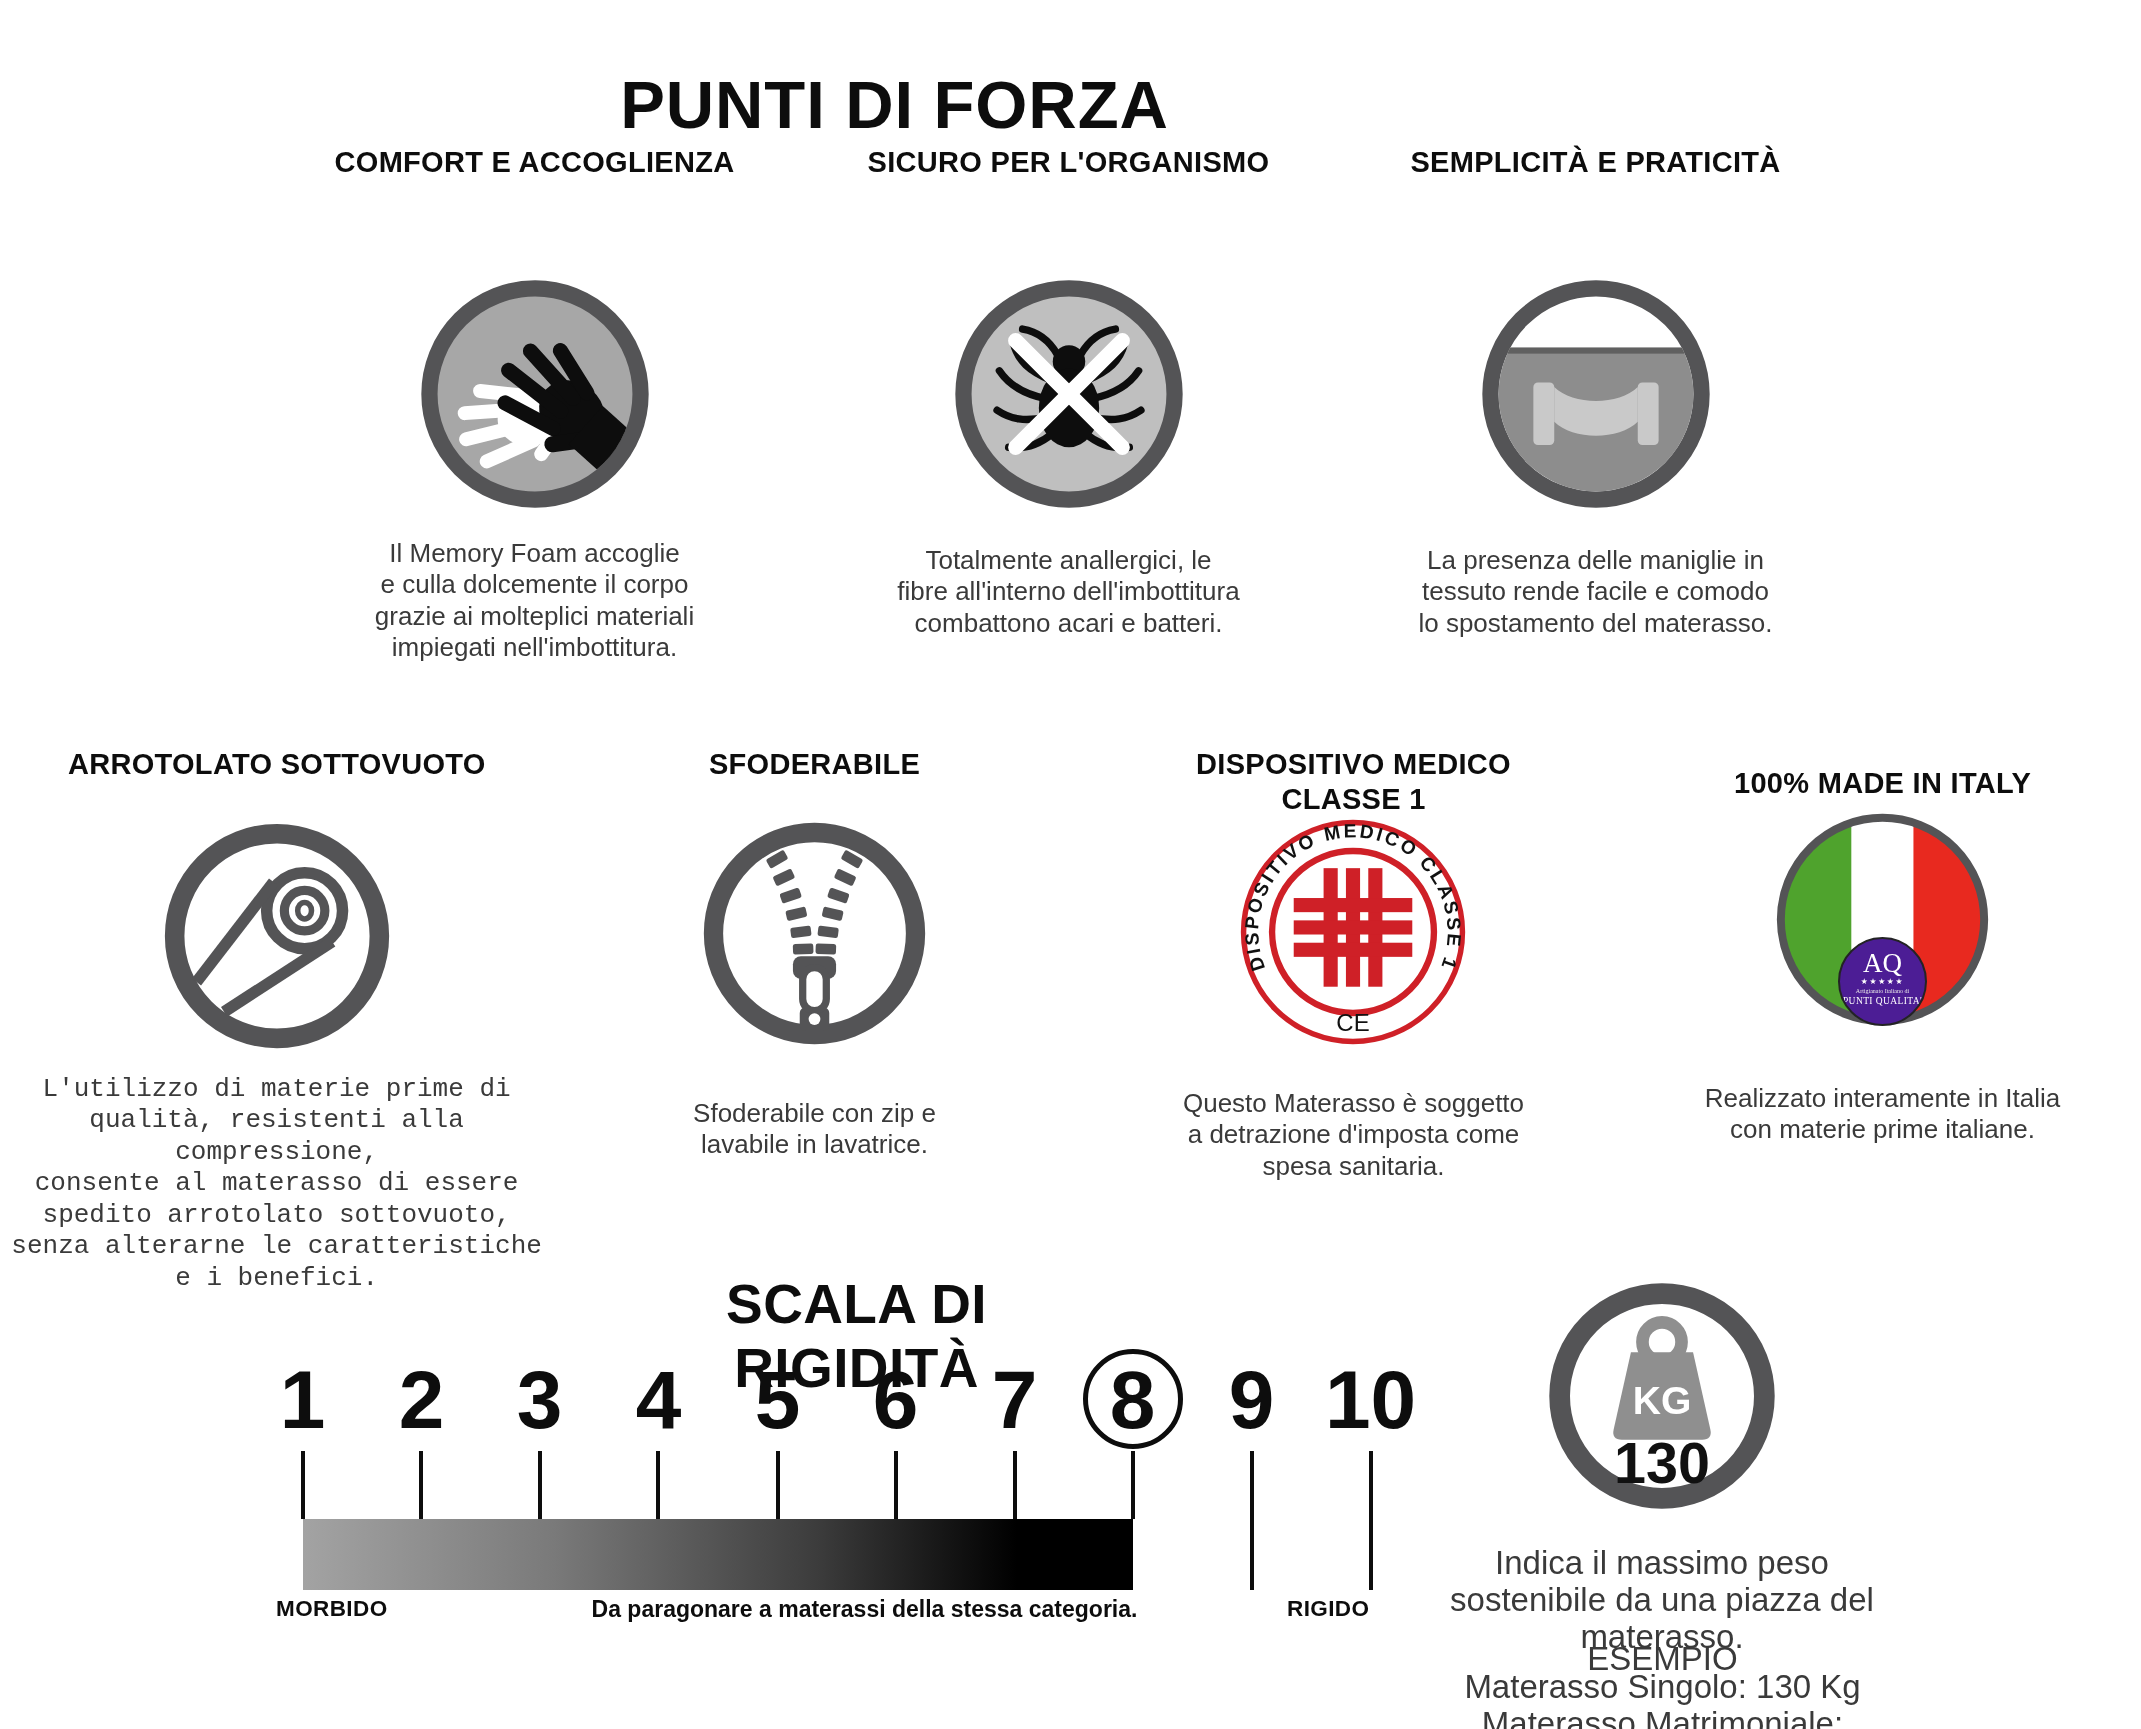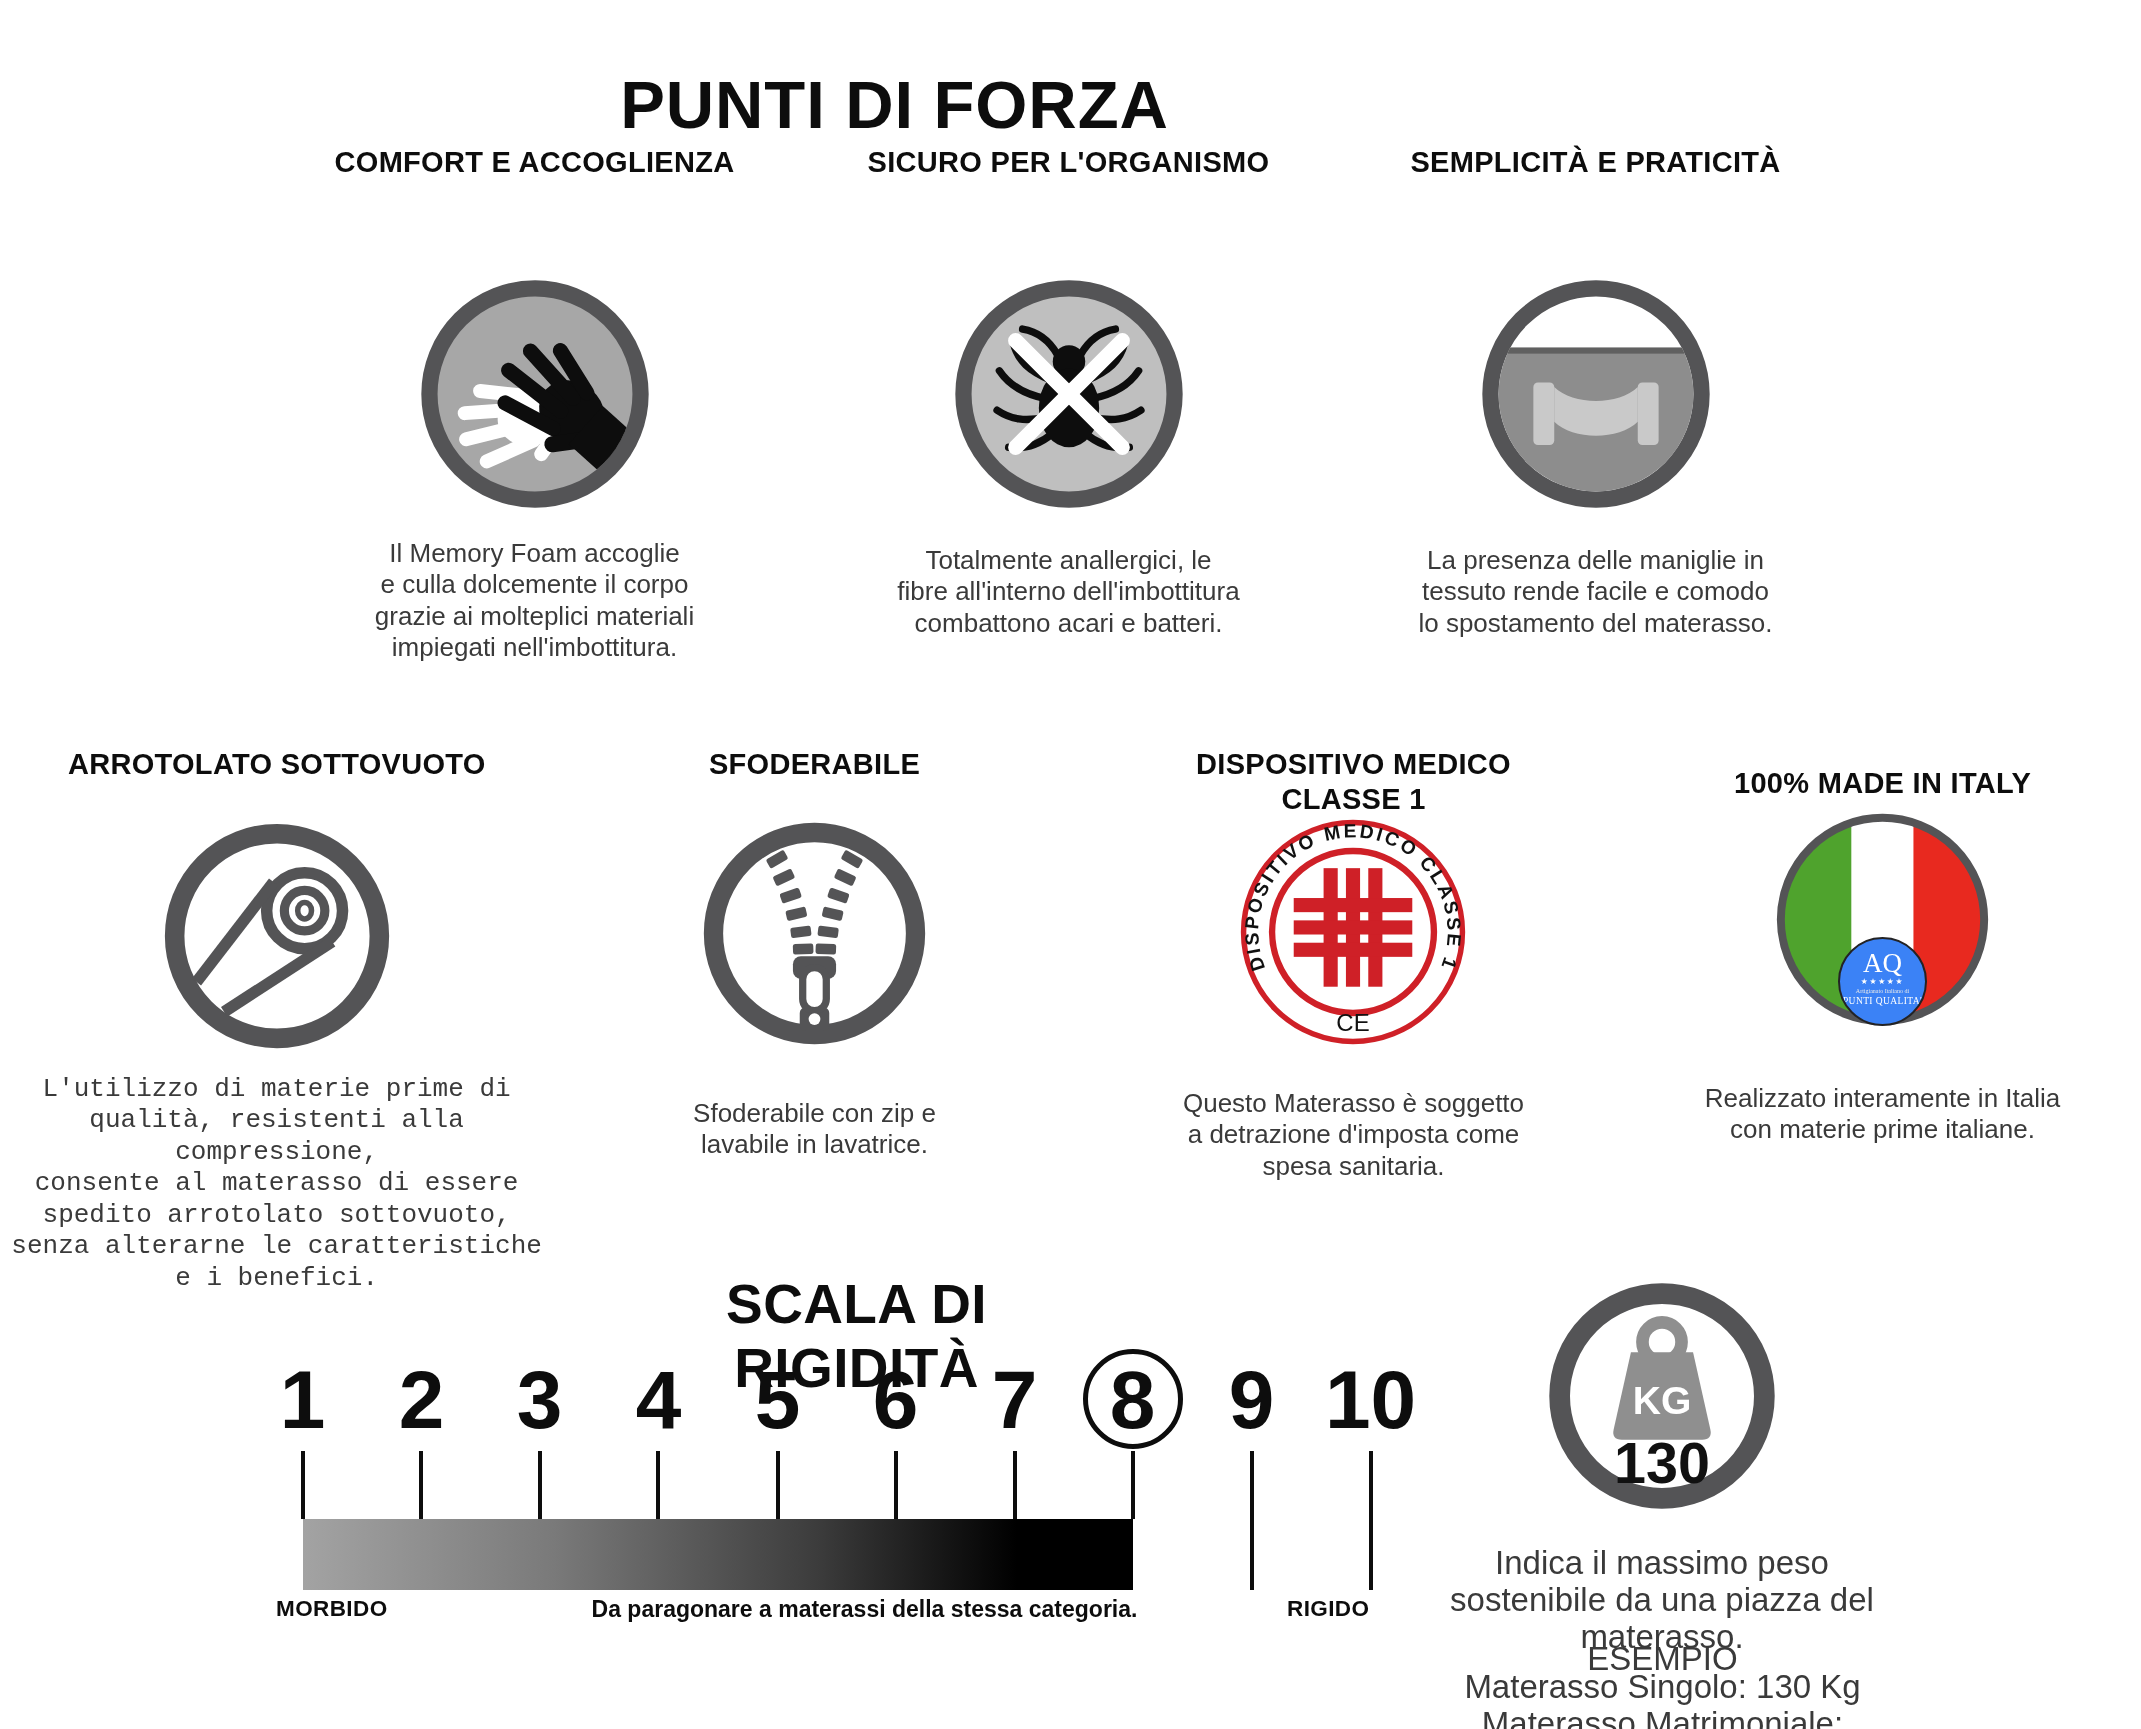--- a/index.html
+++ b/index.html
@@ -14,21 +14,21 @@
   .icon-svg{display:block;}
   .scale-title{font-size:55px;font-weight:bold;color:#0d0d0d;text-align:center;letter-spacing:0.4px;}
   .num{font-weight:bold;font-size:82px;color:#0d0d0d;text-align:center;line-height:1;width:121px;}
   .ring{width:100px;height:100px;border:5.6px solid #0d0d0d;border-radius:50%;box-sizing:border-box;}
   .tick{width:3.5px;background:#0d0d0d;}
   .bar{width:830px;height:71px;background:linear-gradient(90deg,#a3a3a3 0%,#7a7a7a 30%,#3c3c3c 62%,#000 86%);}
   .bar-label{font-size:22.5px;font-weight:bold;color:#0d0d0d;text-align:left;letter-spacing:0.4px;}
   .bar-label-center{font-size:23px;font-weight:bold;color:#0d0d0d;text-align:center;}
   .portanza-title{font-size:35px;font-weight:bold;color:#0d0d0d;text-align:center;letter-spacing:0.4px;}
   .portanza-desc{font-size:33px;color:#3a3a3a;text-align:center;line-height:1.12;white-space:pre-line;}
-  .aq-badge{width:85px;height:85px;border-radius:50%;background:#3b82f6;border:2.6px solid #232325;
+  .aq-badge{width:85px;height:85px;border-radius:50%;background:#4c1d95;border:2.6px solid #232325;
             box-sizing:content-box;color:#fff;text-align:center;overflow:hidden;}
   .aq-initials{font-family:"Liberation Serif","DejaVu Serif",serif;font-size:27px;line-height:27px;margin-top:11.2px;}
   .aq-stars{font-size:7.8px;line-height:8.6px;letter-spacing:1.7px;margin-top:0.9px;color:#fff;}
   .aq-line1{font-size:6px;line-height:7.8px;margin-top:1.7px;color:#e8e8e8;
             font-family:"Liberation Serif","DejaVu Serif",serif;}
   .aq-line2{font-family:"Liberation Serif","DejaVu Serif",serif;font-size:9.5px;line-height:11.2px;letter-spacing:0.4px;}
   svg text{font-family:"Liberation Sans","DejaVu Sans",sans-serif;}
   .arc-text{font-weight:bold;letter-spacing:1.1px;}
 </style>
 </head>

